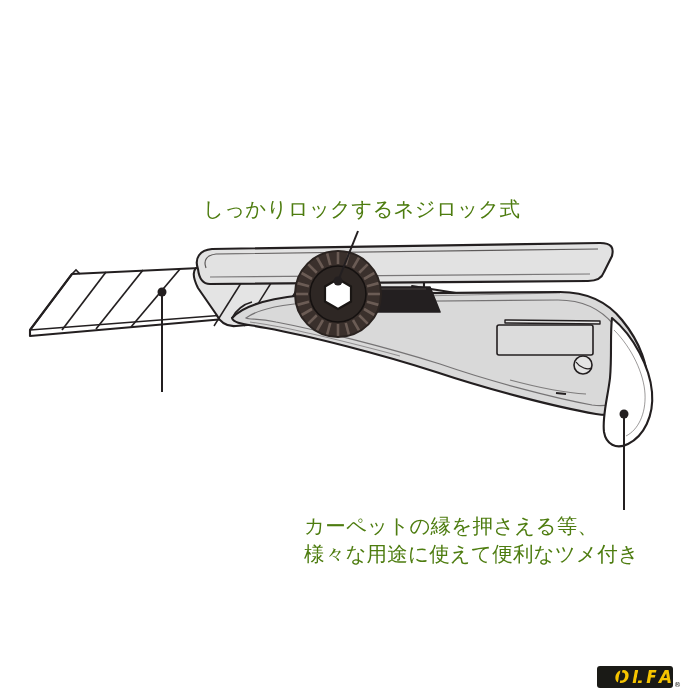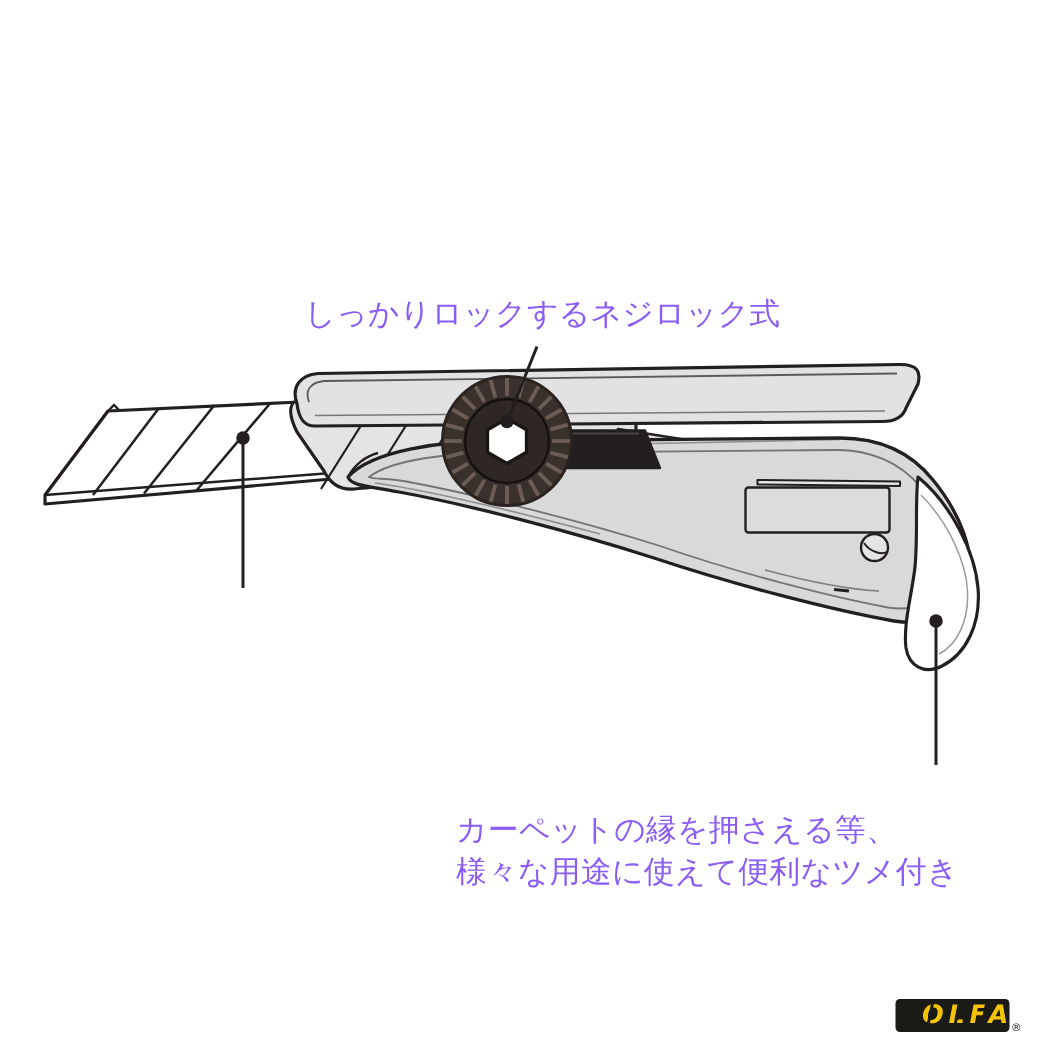--- a/index.html
+++ b/index.html
@@ -19,39 +19,39 @@
   }
   #diagram-svg {
     position: absolute;
     left: 0;
     top: 0;
     width: 700px;
     height: 700px;
   }
   .caption {
     position: absolute;
-    color: #8b5cf6;
+    color: #4d7c0f;
     font-family: "DejaVu Sans", "Liberation Sans", sans-serif;
     font-size: 20.5px;
     line-height: 1.35;
     letter-spacing: 0.2px;
     white-space: pre-line;
     font-weight: 500;
   }
   #caption-lock {
     left: 203px;
     top: 196px;
   }
   #caption-blade-holder {
     left: 38px;
     top: 396px;
   }
   #caption-claw {
     left: 304px;
-    top: 540px;
+    top: 513px;
   }
   
   #olfa-logo {
     position: absolute;
     left: 597px;
     top: 666px;
     width: 82px;
     height: 22px;
   }
   #olfa-logo .plate {

